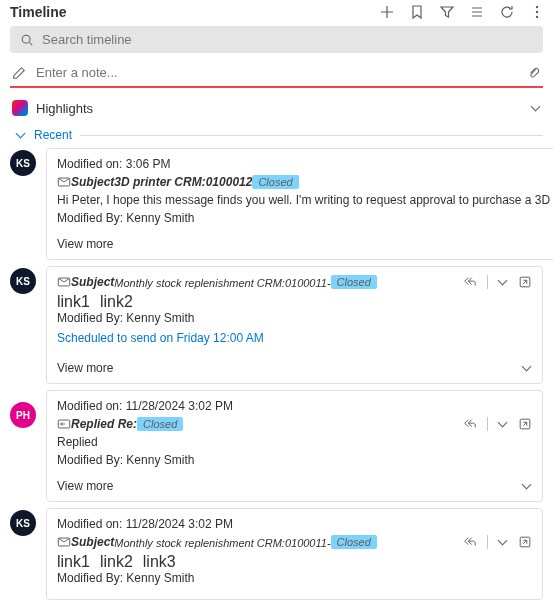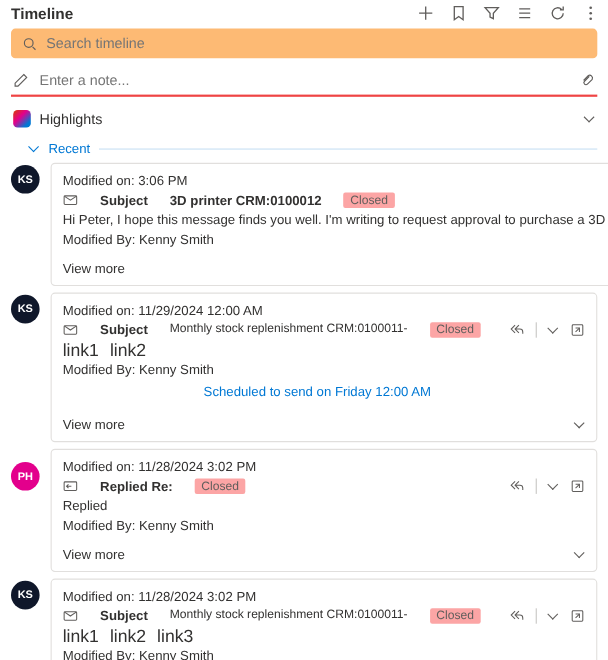--- a/index.html
+++ b/index.html
@@ -22,21 +22,21 @@
   }
   .header-actions {
     display: flex;
     gap: 14px;
     align-items: center;
     color: #605e5c;
   }
   .header-actions > * { cursor: pointer; }
   .search-bar {
     margin: 0 10px 6px 10px;
-    background: #fdba74;
+    background: #e5e5e5;
     border-radius: 4px;
     display: flex;
     align-items: center;
     padding: 6px 10px;
     gap: 8px;
     color: #605e5c;
   }
   .search-bar input {
     border: none;
     background: transparent;
@@ -75,21 +75,21 @@
   }
   .copilot-icon {
     width: 16px; height: 16px;
     background: linear-gradient(135deg, #d83b01, #e3008c 40%, #0078d4 80%);
     border-radius: 4px;
   }
   .recent-row {
     display: flex;
     align-items: center;
     gap: 8px;
-    padding: 0 10px 6px 26px;
+    padding: 0 10px 6px 16px;
     color: #0078d4;
     font-size: 12px;
   }
   .recent-row .line {
     flex: 1;
     height: 1px;
     background: #c7e0f4;
   }
   .chevron-down {
     display: inline-block;
@@ -137,33 +137,34 @@
   }
   .subject-row {
     display: flex;
     align-items: center;
     justify-content: space-between;
     gap: 6px;
     margin-bottom: 4px;
   }
   .subject-left {
     display: flex;
-    align-items: flex-start;
-    gap: 20px;
+    align-items: flex-end;
+    gap: 0;
     flex-wrap: wrap;
     font-size: 12px;
+    font-style: italic;
   }
   .subject-label { font-weight: 600; }
   .subject-text { font-weight: 600; }
   .subject-value {
     font-size: 11px;
     color: #323130;
   }
   .badge {
-    background: #fca5a5;
+    background: #7dd3fc;
     color: #605e5c;
     font-size: 11px;
     padding: 1px 6px;
     border-radius: 2px;
   }
   .subject-actions {
     display: flex;
     gap: 10px;
     color: #605e5c;
     align-items: center;
@@ -181,21 +182,21 @@
     overflow: hidden;
     text-overflow: ellipsis;
   }
   .mod-by {
     font-size: 12px;
     color: #323130;
     margin-bottom: 6px;
   }
   .links span { margin-right: 10px; font-size:16px; color:#323130;}
   .status-right {
-    text-align: center;
+    text-align: left;
     color: #0078d4;
     font-size: 12px;
     margin: 6px 12px 10px 0;
   }
   .view-more-row {
     display: flex;
     align-items: center;
     justify-content: space-between;
     font-size: 12px;
     color: #323130;
@@ -310,21 +311,20 @@
 
       <div class="view-more-row">
         <span>View more</span>
 
       </div>
     </div>
     </div>
     <div class="card">
     <div class="avatar av-ks">KS</div>
     <div class="card-body">
-      <div class="meta-line">Modified on: 11/29/2024 12:00 AM</div>
       <div class="subject-row">
         <div class="subject-left">
           <span>
               <svg class="ic" viewBox="0 0 16 16" fill="none" stroke="#605e5c" stroke-width="1.1">
                 <rect x="1.5" y="3.5" width="13" height="9" rx="1"></rect>
                 <path d="M2 4l6 4 6-4"></path>
               </svg>
             </span>
           <span class="subject-label">Subject</span>
           <span class="subject-value">Monthly stock replenishment CRM:0100011-</span>

